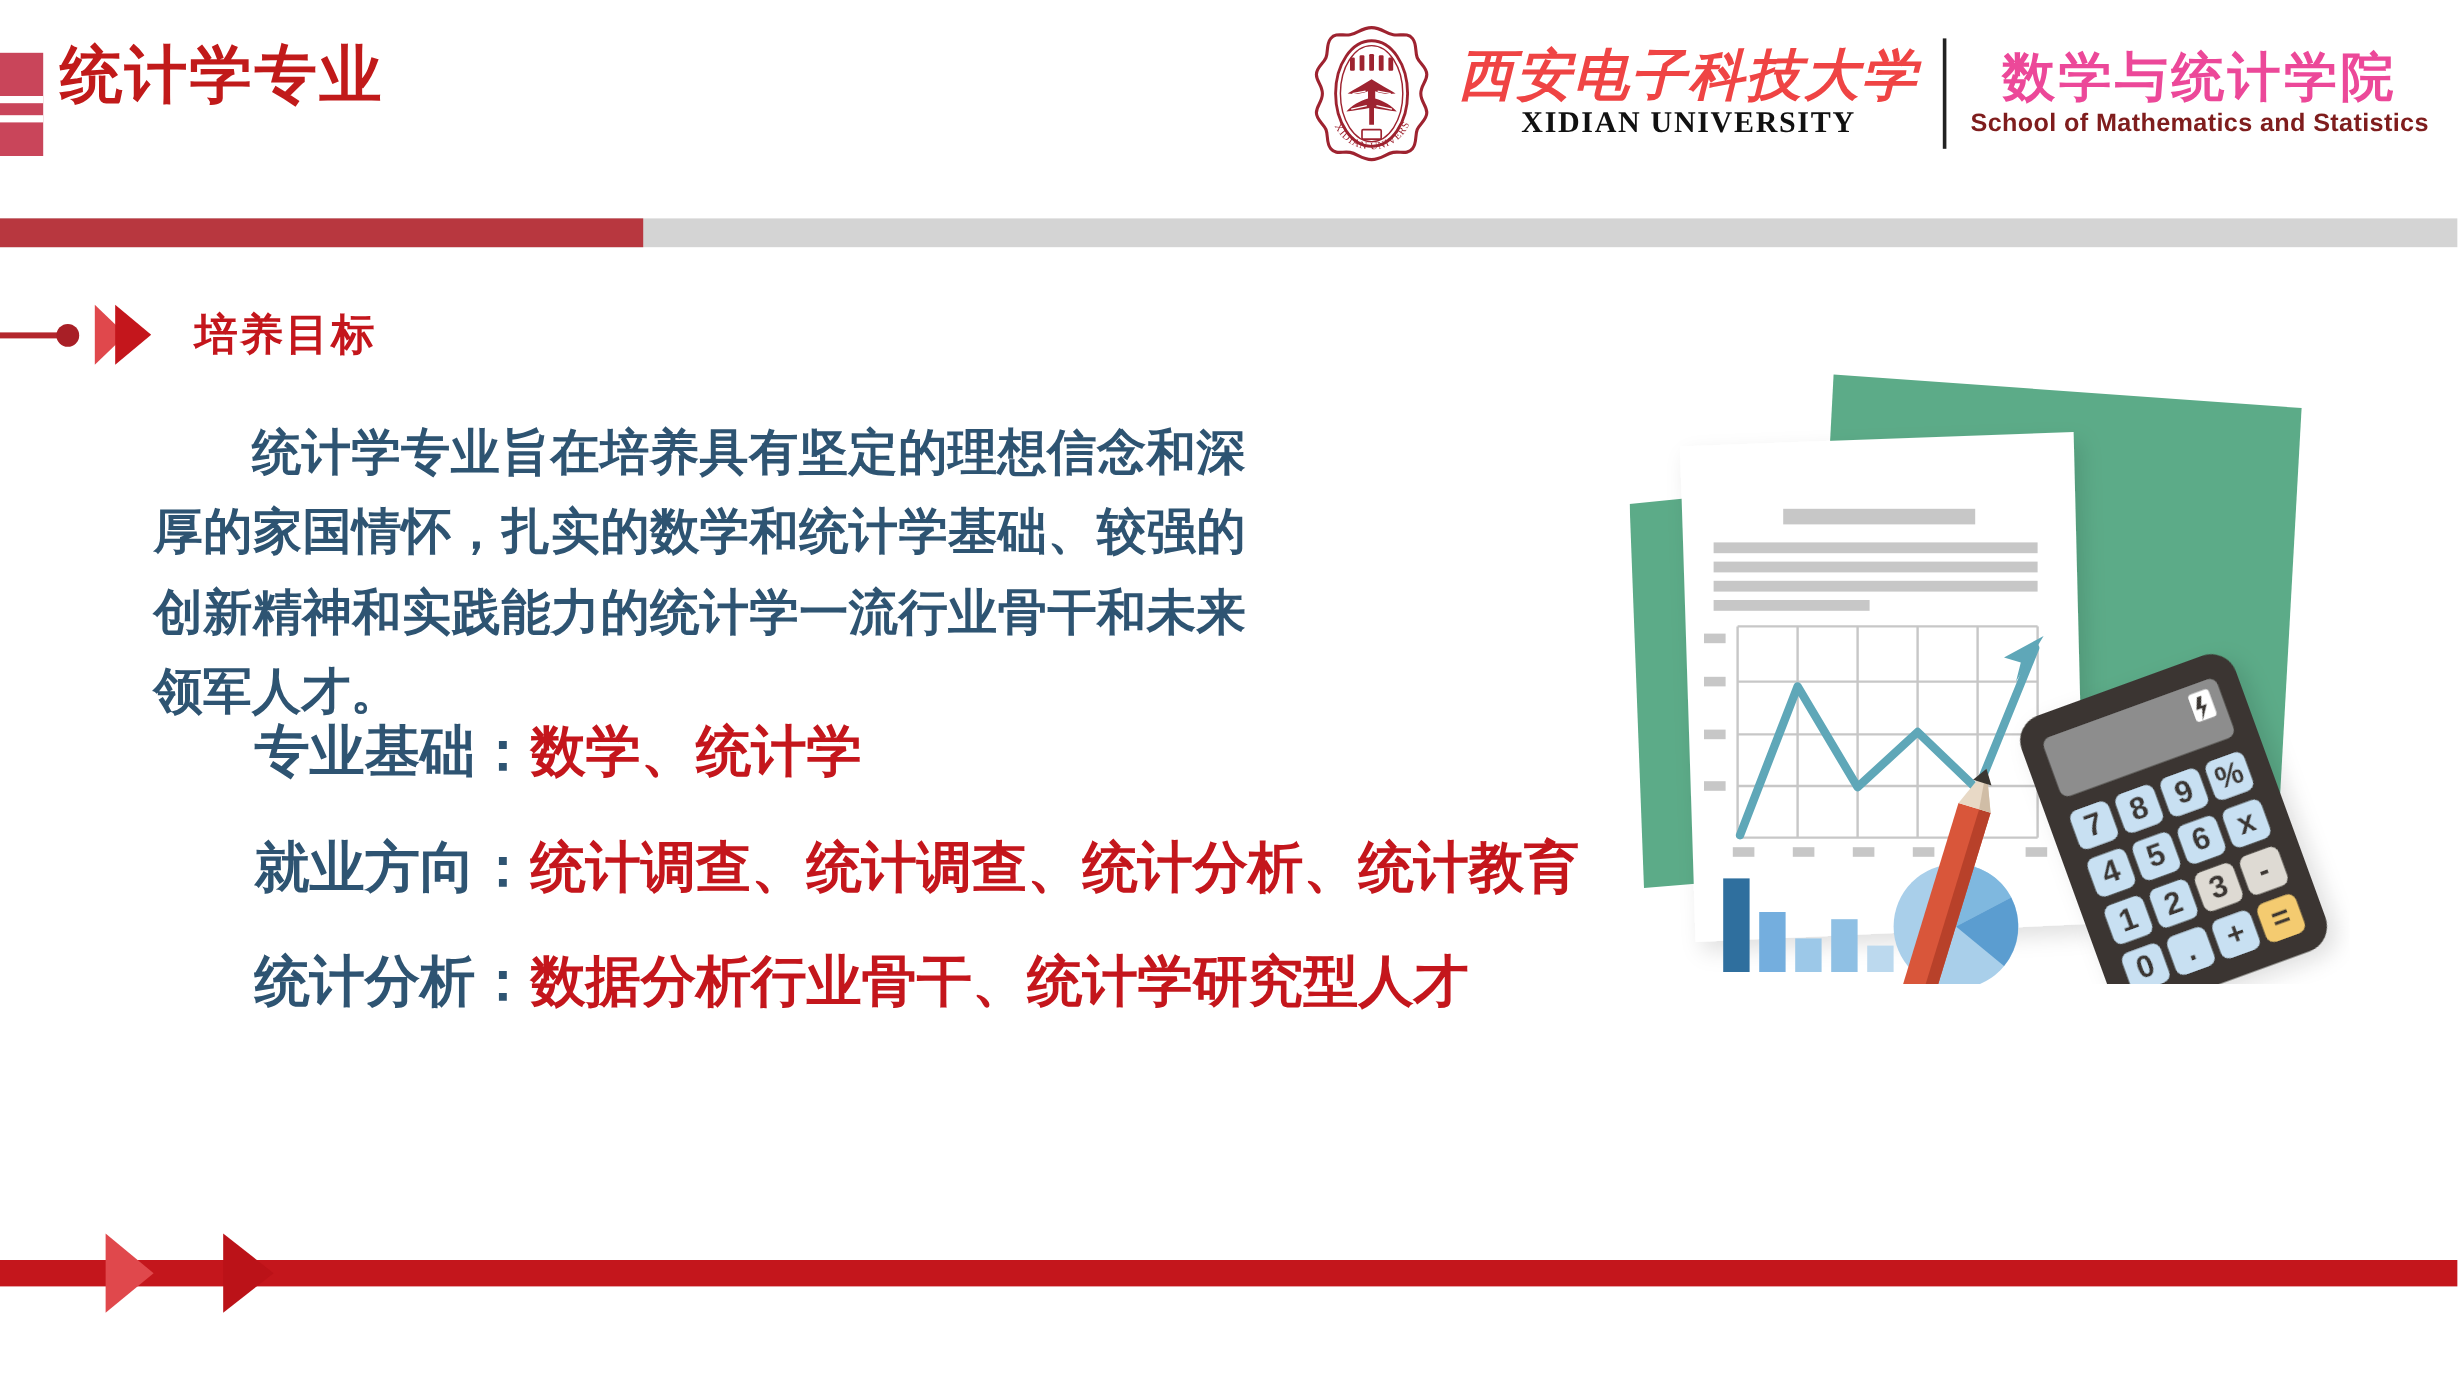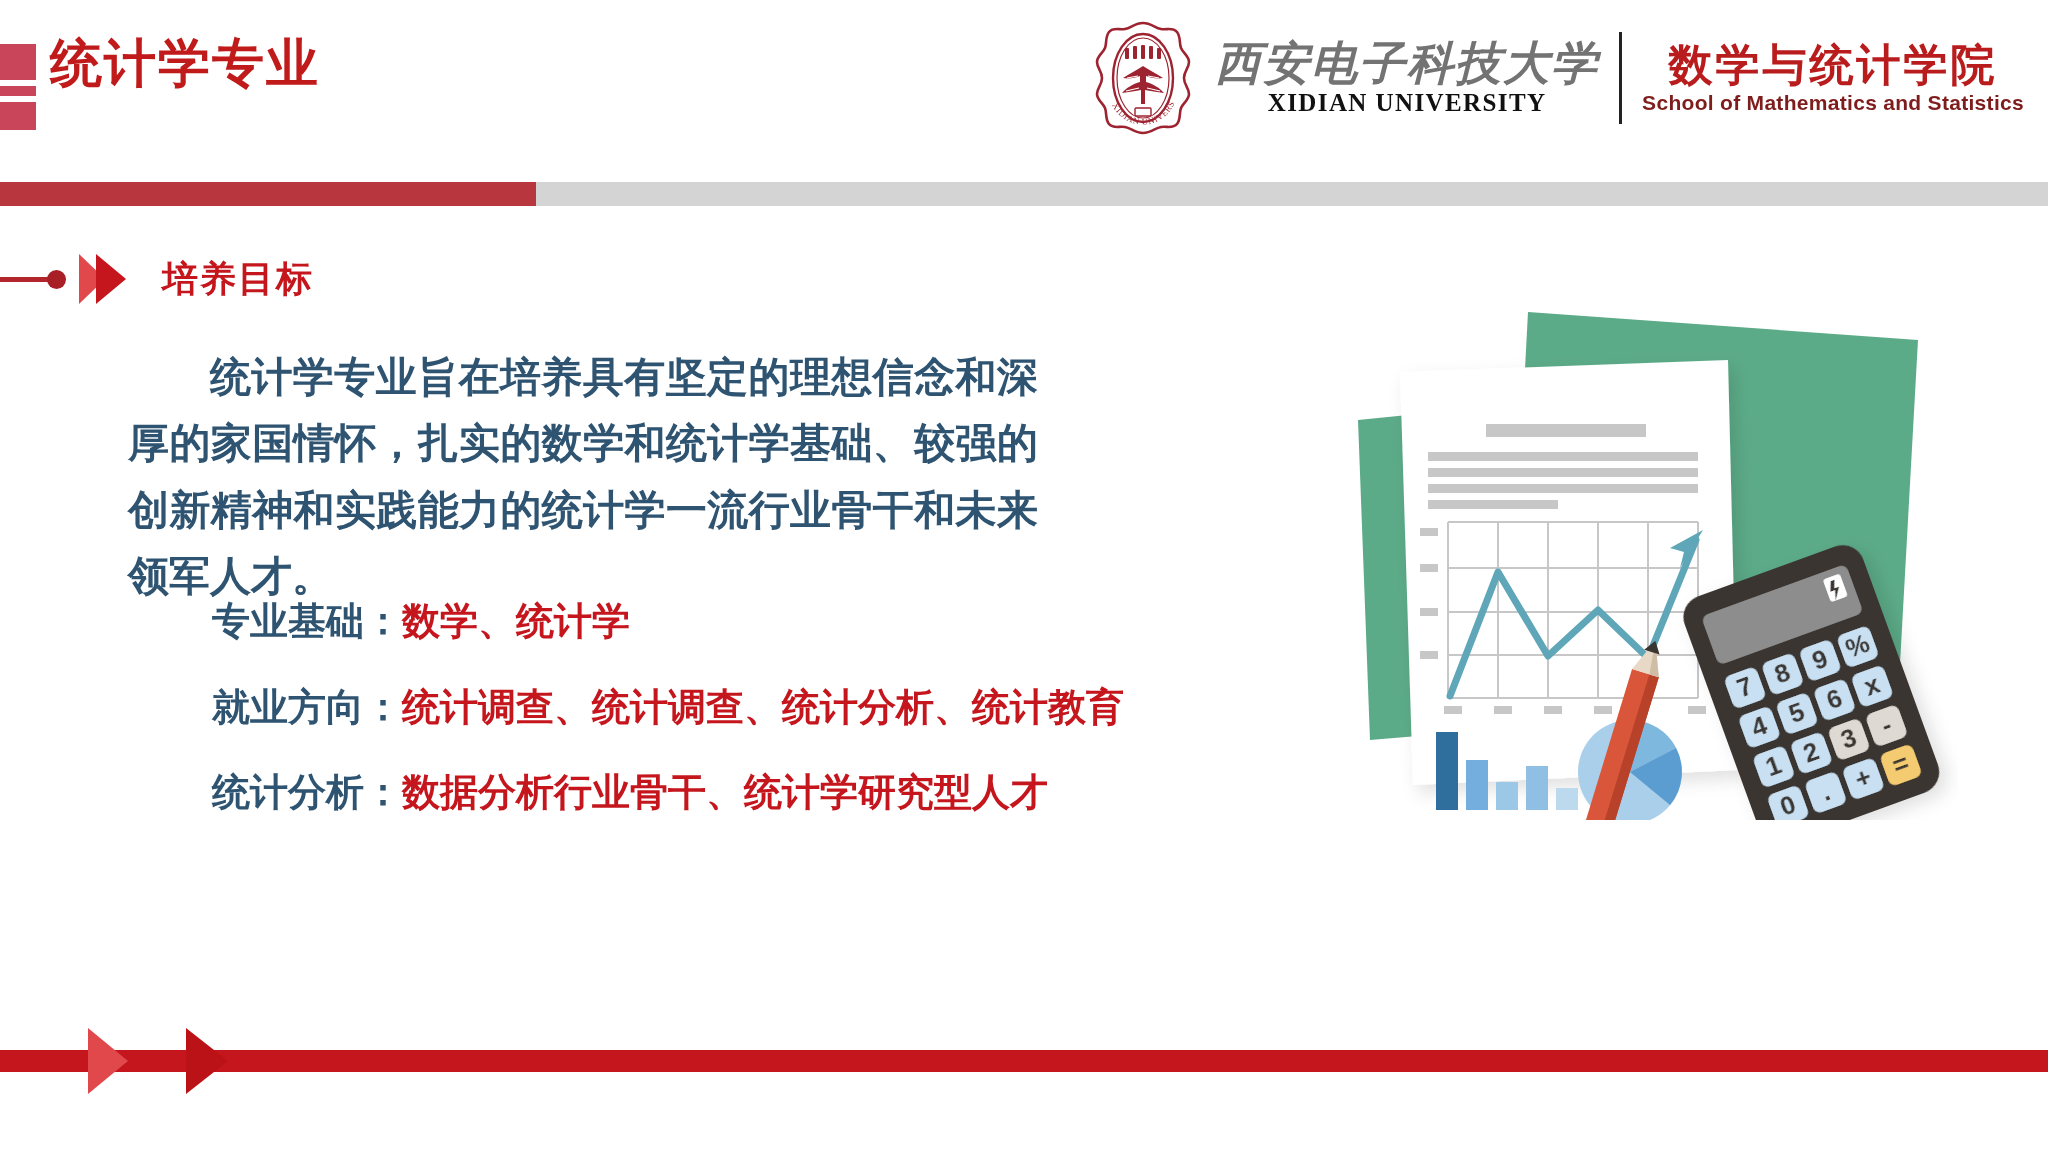--- a/index.html
+++ b/index.html
@@ -75,25 +75,25 @@
   #crest svg { display:block; width:104px; height:116px; }
 
   .logo-cn-group {
     display: flex;
     flex-direction: column;
     align-items: center;
     justify-content: center;
     gap: 2px;
   }
   .logo-cn-main {
-    font-family: Liberation Sans, sans-serif;
+    font-family: Liberation Serif, serif;
     font-size: 46px;
     font-weight: bold;
     font-style: italic;
-    color: #737373;
+    color: #ef4444;
     letter-spacing: 2px;
     white-space: nowrap;
     line-height: 1.05;
   }
   .logo-en-main {
     font-family: "Liberation Serif", "DejaVu Serif", serif;
     font-size: 25px;
     font-weight: bold;
     color: #111111;
     letter-spacing: 1.4px;
@@ -101,21 +101,21 @@
   }
   .logo-divider {
     width: 3px;
     height: 92px;
     background: #222222;
     flex: none;
   }
   .logo-cn-sub {
     font-size: 44px;
     font-weight: bold;
-    color: #b91c1c;
+    color: #ec4899;
     letter-spacing: 3px;
     white-space: nowrap;
     line-height: 1.1;
   }
   .logo-en-sub {
     font-size: 21px;
     font-weight: bold;
     color: #7f1d1d;
     letter-spacing: 0.3px;
     white-space: nowrap;
@@ -195,21 +195,21 @@
     text-justify: inter-character;
   }
 
   #spec-list {
     position: absolute;
     left: 212px;
     top: 598px;
     width: 1010px;
   }
   .spec-row {
-    font-size: 38px;
+    font-size: 46px;
     font-weight: bold;
     line-height: 1.25;
     margin-bottom: 38px;
     white-space: nowrap;
   }
   .spec-label { color: #2e5472; }
   .spec-value { color: #c4161c; }
 
   
   #illustration {

